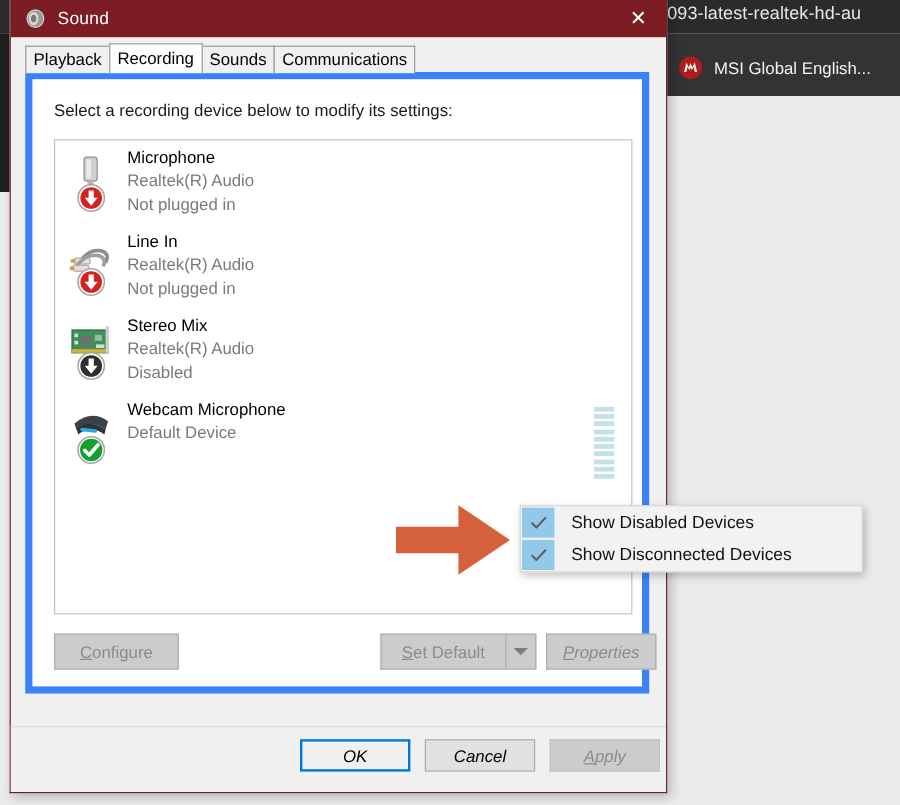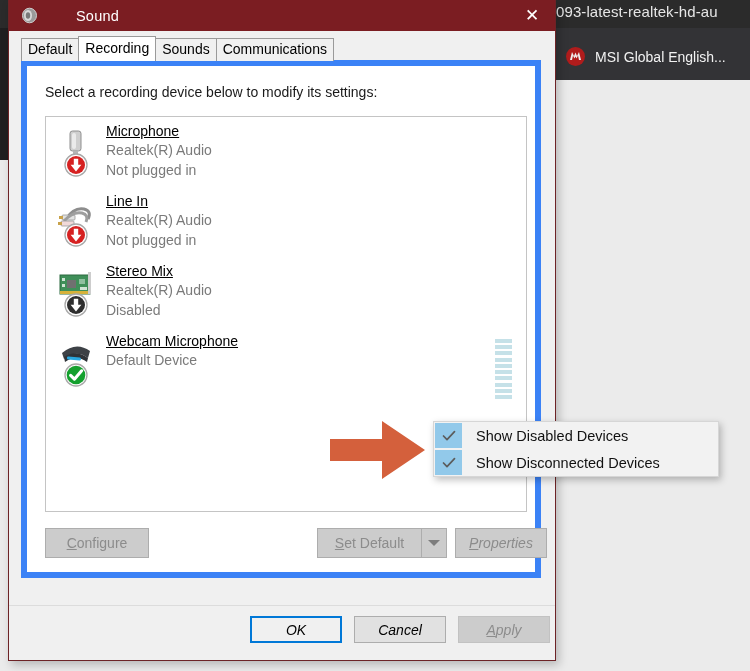--- a/index.html
+++ b/index.html
@@ -53,21 +53,21 @@
     background: #f0f0f0;
     border: 1px solid #6d2326;
     border-top: none;
     box-sizing: border-box;
     box-shadow: 3px 4px 9px rgba(0,0,0,0.22);
   }
   #titlebar {
     position: relative;
     height: 31px;
     background: #7b1d22;
-    display: flex; align-items: center; gap: 28px;
+    display: flex; align-items: center;
   }
   #titlebar-icon {
     width: 17px; height: 17px; margin-left: 12px; position: relative;
     flex: 0 0 auto;
   }
   #titlebar-title {
     margin-left: 10px; color: #ffffff; font-size: 14.5px;
     letter-spacing: 0.2px;
   }
   #close-button {
@@ -129,21 +129,20 @@
     padding-left: 60px;
     box-sizing: border-box;
   }
   .device-icon-wrap {
     position: absolute; left: 12px; top: 10px;
     width: 42px; height: 52px;
   }
   .device-name {
     font-size: 14px; color: #000000; line-height: 18px;
     padding-top: 5px;
-    text-decoration: underline;
   }
   .device-driver, .device-status {
     font-size: 14px; color: #7a7a7a; line-height: 20px;
   }
   #meter {
     position: absolute; right: 14px; top: 12px;
     width: 17px; height: 60px;
     display: flex; flex-direction: column; justify-content: space-between;
   }
   .meter-seg { height: 4px; background: #c5e1e8; width: 100%; }
@@ -273,21 +272,21 @@
         <ellipse cx="8.5" cy="8.5" rx="7" ry="7.3" fill="#9a9a9a" stroke="#cfcfcf" stroke-width="1"></ellipse>
         <ellipse cx="7" cy="8.5" rx="4" ry="5.6" fill="#d8d8d8"></ellipse>
         <ellipse cx="7" cy="8.5" rx="2.2" ry="3.2" fill="#787878"></ellipse>
       </svg>
     </span>
     <span id="titlebar-title">Sound</span>
     <div id="close-button">✕</div>
   </div>
 
   <div id="tabstrip">
-    <div class="tab">Default</div>
+    <div class="tab">Playback</div>
     <div class="tab active">Recording</div>
     <div class="tab">Sounds</div>
     <div class="tab">Communications</div>
   </div>
 
   <div id="tabpage">
 
     <div id="instruction">Select a recording device below to modify its settings:</div>
 
     <div id="device-list">

